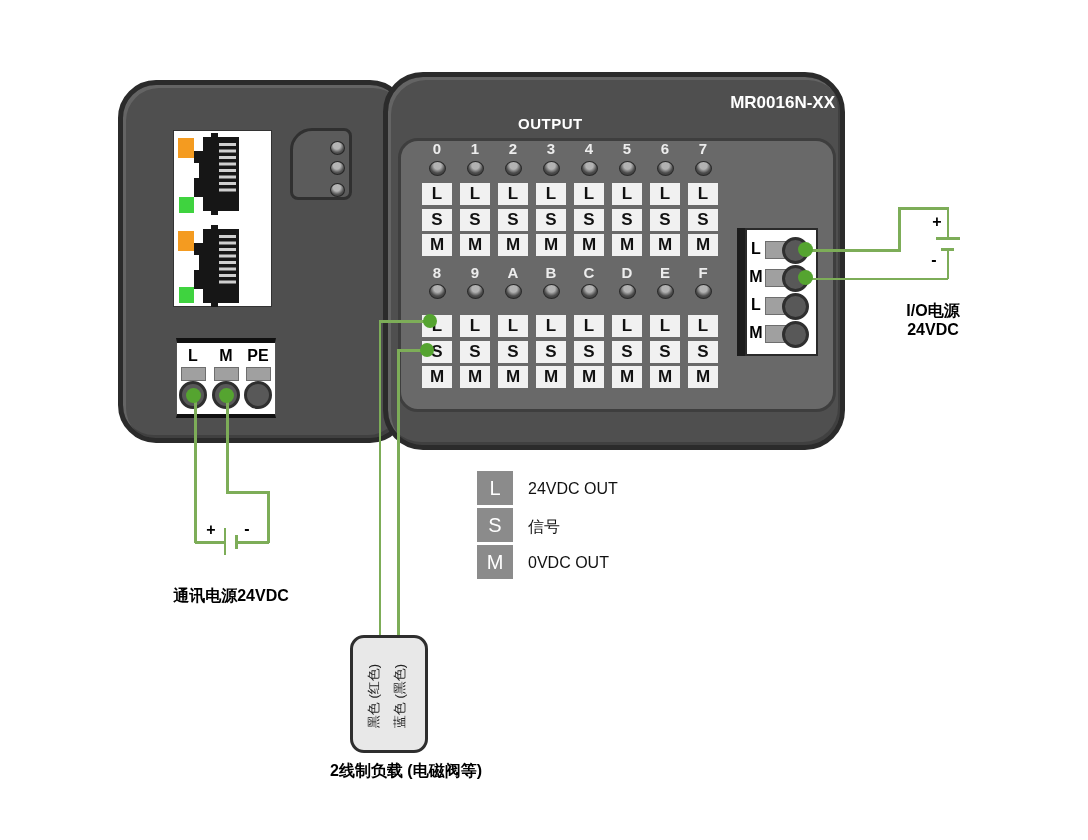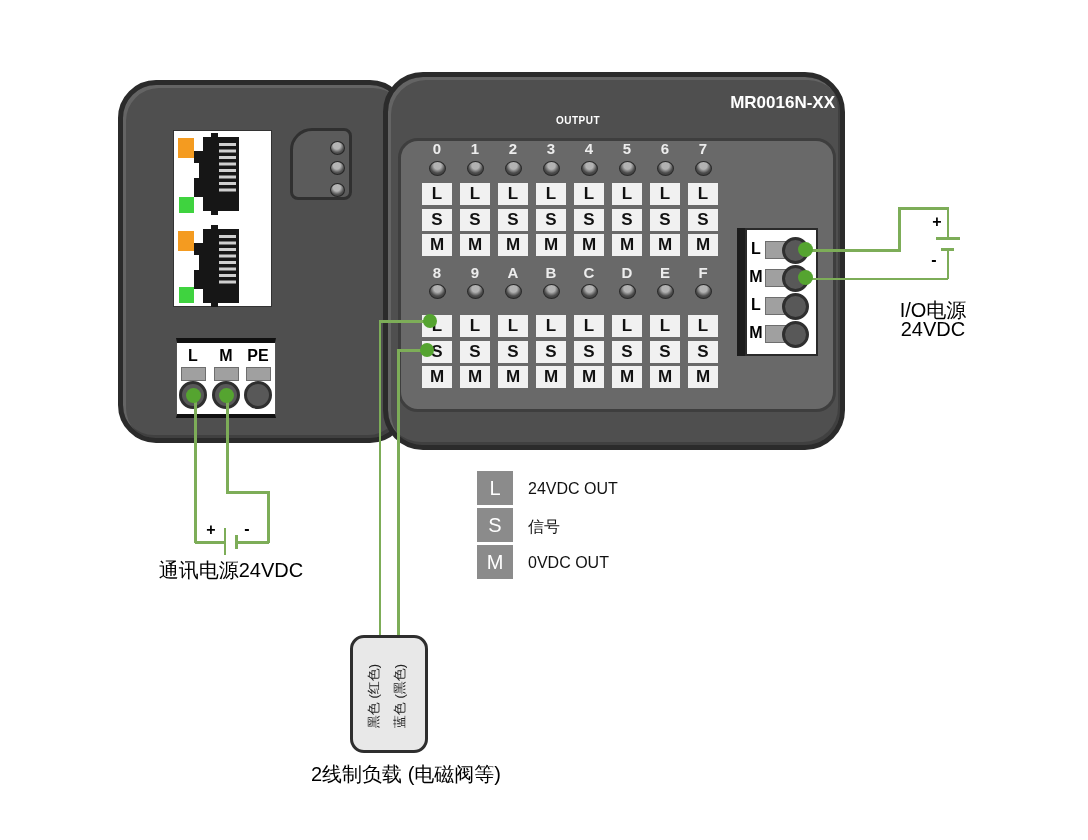--- a/index.html
+++ b/index.html
@@ -22,21 +22,21 @@
           border:3px solid #303030;border-radius:22px 8px 8px 8px;box-sizing:border-box;}
   .bead{position:absolute;width:13px;height:12px;border-radius:50%;border:1px solid #262626;
           background:radial-gradient(circle at 45% 30%, #b5b5b5 0 32%, #555 62%, #333);}
   .tb-white{position:absolute;background:#fff;box-sizing:border-box;}
   .tb-label{position:absolute;color:#000;font-weight:bold;font-size:16px;text-align:center;}
   .tb-btn{position:absolute;background:#a0a0a0;border:1px solid #6e6e6e;box-sizing:border-box;}
   .tb-hole{position:absolute;border-radius:50%;background:#585858;border:3px solid #2f2f2f;box-sizing:border-box;}
   .legend-key{position:absolute;left:477px;width:36px;height:34px;background:#8b8b8b;color:#fff;
           font-size:20px;display:flex;align-items:center;justify-content:center;}
   .legend-label{position:absolute;left:528px;font-size:16px;color:#111;}
-  .caption{position:absolute;color:#000;font-weight:normal;font-size:20px;text-align:center;}
+  .caption{position:absolute;color:#000;font-weight:bold;font-size:16px;text-align:center;}
   .sign{position:absolute;color:#000;font-weight:bold;font-size:16px;width:16px;text-align:center;}
   .load-box{position:absolute;left:350px;top:635px;width:78px;height:118px;background:#e8e8e8;
           border:3px solid #2e2e2e;border-radius:14px;box-sizing:border-box;}
   .rot-label{position:absolute;font-size:13px;color:#222;white-space:nowrap;transform:rotate(-90deg);transform-origin:center;}
   .pin{fill:#cfcfcf;}
 </style>
 </head>
 <body>
 
 <div id="page">
@@ -88,21 +88,21 @@
       <div class="tb-label" style="left: 211px; top: 347px; width: 30px;">M</div>
       <div class="tb-btn" style="left: 214px; top: 367px; width: 25px; height: 14px;"></div>
       <div class="tb-hole" style="left: 212px; top: 381px; width: 28px; height: 28px;"></div>
       <div class="tb-label" style="left: 243px; top: 347px; width: 30px;">PE</div>
       <div class="tb-btn" style="left: 246px; top: 367px; width: 25px; height: 14px;"></div>
       <div class="tb-hole" style="left: 244px; top: 381px; width: 28px; height: 28px;"></div>
     </div>
 
   <div class="module" style="left:383px;top:72px;width:462px;height:378px;border-radius:40px;"></div>
   <div class="hdr" style="left:690px;top:93px;width:145px;font-size:17px;text-align:right;">MR0016N-XX</div>
-  <div class="hdr" style="left:518px;top:115px;width:120px;font-size:10px;text-align:center;letter-spacing:.5px;">OUTPUT</div>
+  <div class="hdr" style="left:518px;top:115px;width:120px;font-size:15px;letter-spacing:.5px;">OUTPUT</div>
   <div class="inner-panel"></div>
 
   <div id="channel-grid">
       <div class="chan-num" style="left: 422px; top: 140px;">0</div>
       <div class="chan-led" style="left: 429px; top: 161px;"></div>
       <div class="white-box" style="left: 422px; top: 183px;">L</div>
       <div class="white-box" style="left: 422px; top: 208.5px;">S</div>
       <div class="white-box" style="left: 422px; top: 234px;">M</div>
       <div class="chan-num" style="left: 460px; top: 140px;">1</div>
       <div class="chan-led" style="left: 467px; top: 161px;"></div>
@@ -202,21 +202,21 @@
   <div class="wire" style="left:195px;top:541px;width:30px;height:2.5px;"></div>
   <div class="wire" style="left:236px;top:541px;width:33px;height:2.5px;"></div>
   <div class="wire" style="left:267px;top:491px;width:2.5px;height:52px;"></div>
   <div class="wire" style="left:226px;top:491px;width:43px;height:2.5px;"></div>
   <div class="wire" style="left:226px;top:397px;width:2.5px;height:96px;"></div>
 
   <div class="wire" style="left:223.5px;top:528px;width:2.5px;height:27px;"></div>
   <div class="wire" style="left:235px;top:535px;width:2.5px;height:14px;"></div>
   <div class="sign" style="left:203px;top:521px;">+</div>
   <div class="sign" style="left:239px;top:520px;">-</div>
-  <div class="caption" style="left:131px;top:557px;width:200px;">通讯电源24VDC</div>
+  <div class="caption" style="left:131px;top:586px;width:200px;">通讯电源24VDC</div>
 
   <div class="wire" style="left:806px;top:249px;width:95px;height:2.5px;"></div>
   <div class="wire" style="left:898px;top:207px;width:2.5px;height:44px;"></div>
   <div class="wire" style="left:898px;top:207px;width:51px;height:2.5px;"></div>
   <div class="wire" style="left:946.5px;top:207px;width:2.5px;height:31px;"></div>
   <div class="wire" style="left:936px;top:237px;width:24px;height:2.5px;"></div>
   <div class="wire" style="left:941px;top:248px;width:13px;height:2.5px;"></div>
   <div class="wire" style="left:946.5px;top:248px;width:2.5px;height:31px;"></div>
   <div class="wire" style="left:806px;top:277.5px;width:142px;height:2.5px;"></div>
   <div class="sign" style="left:929px;top:213px;">+</div>

